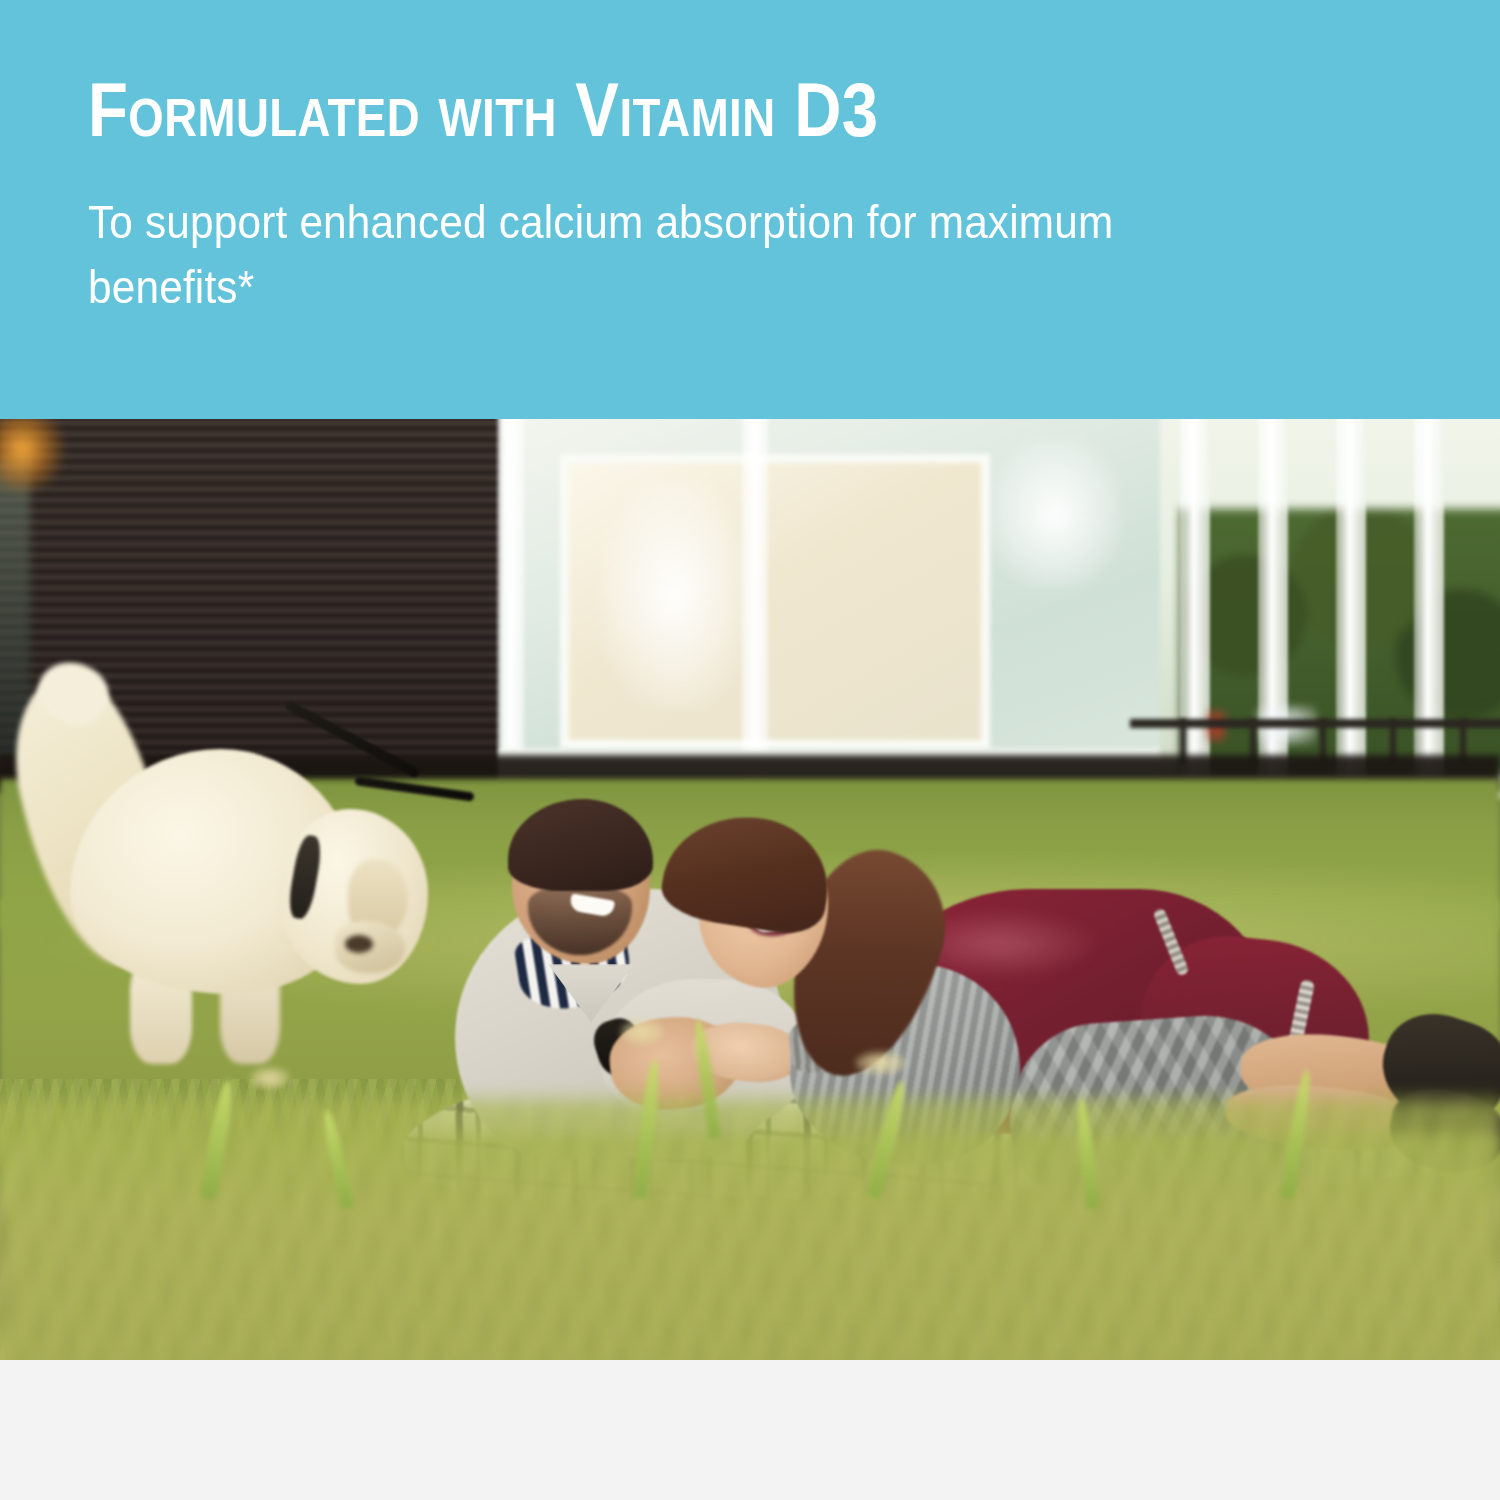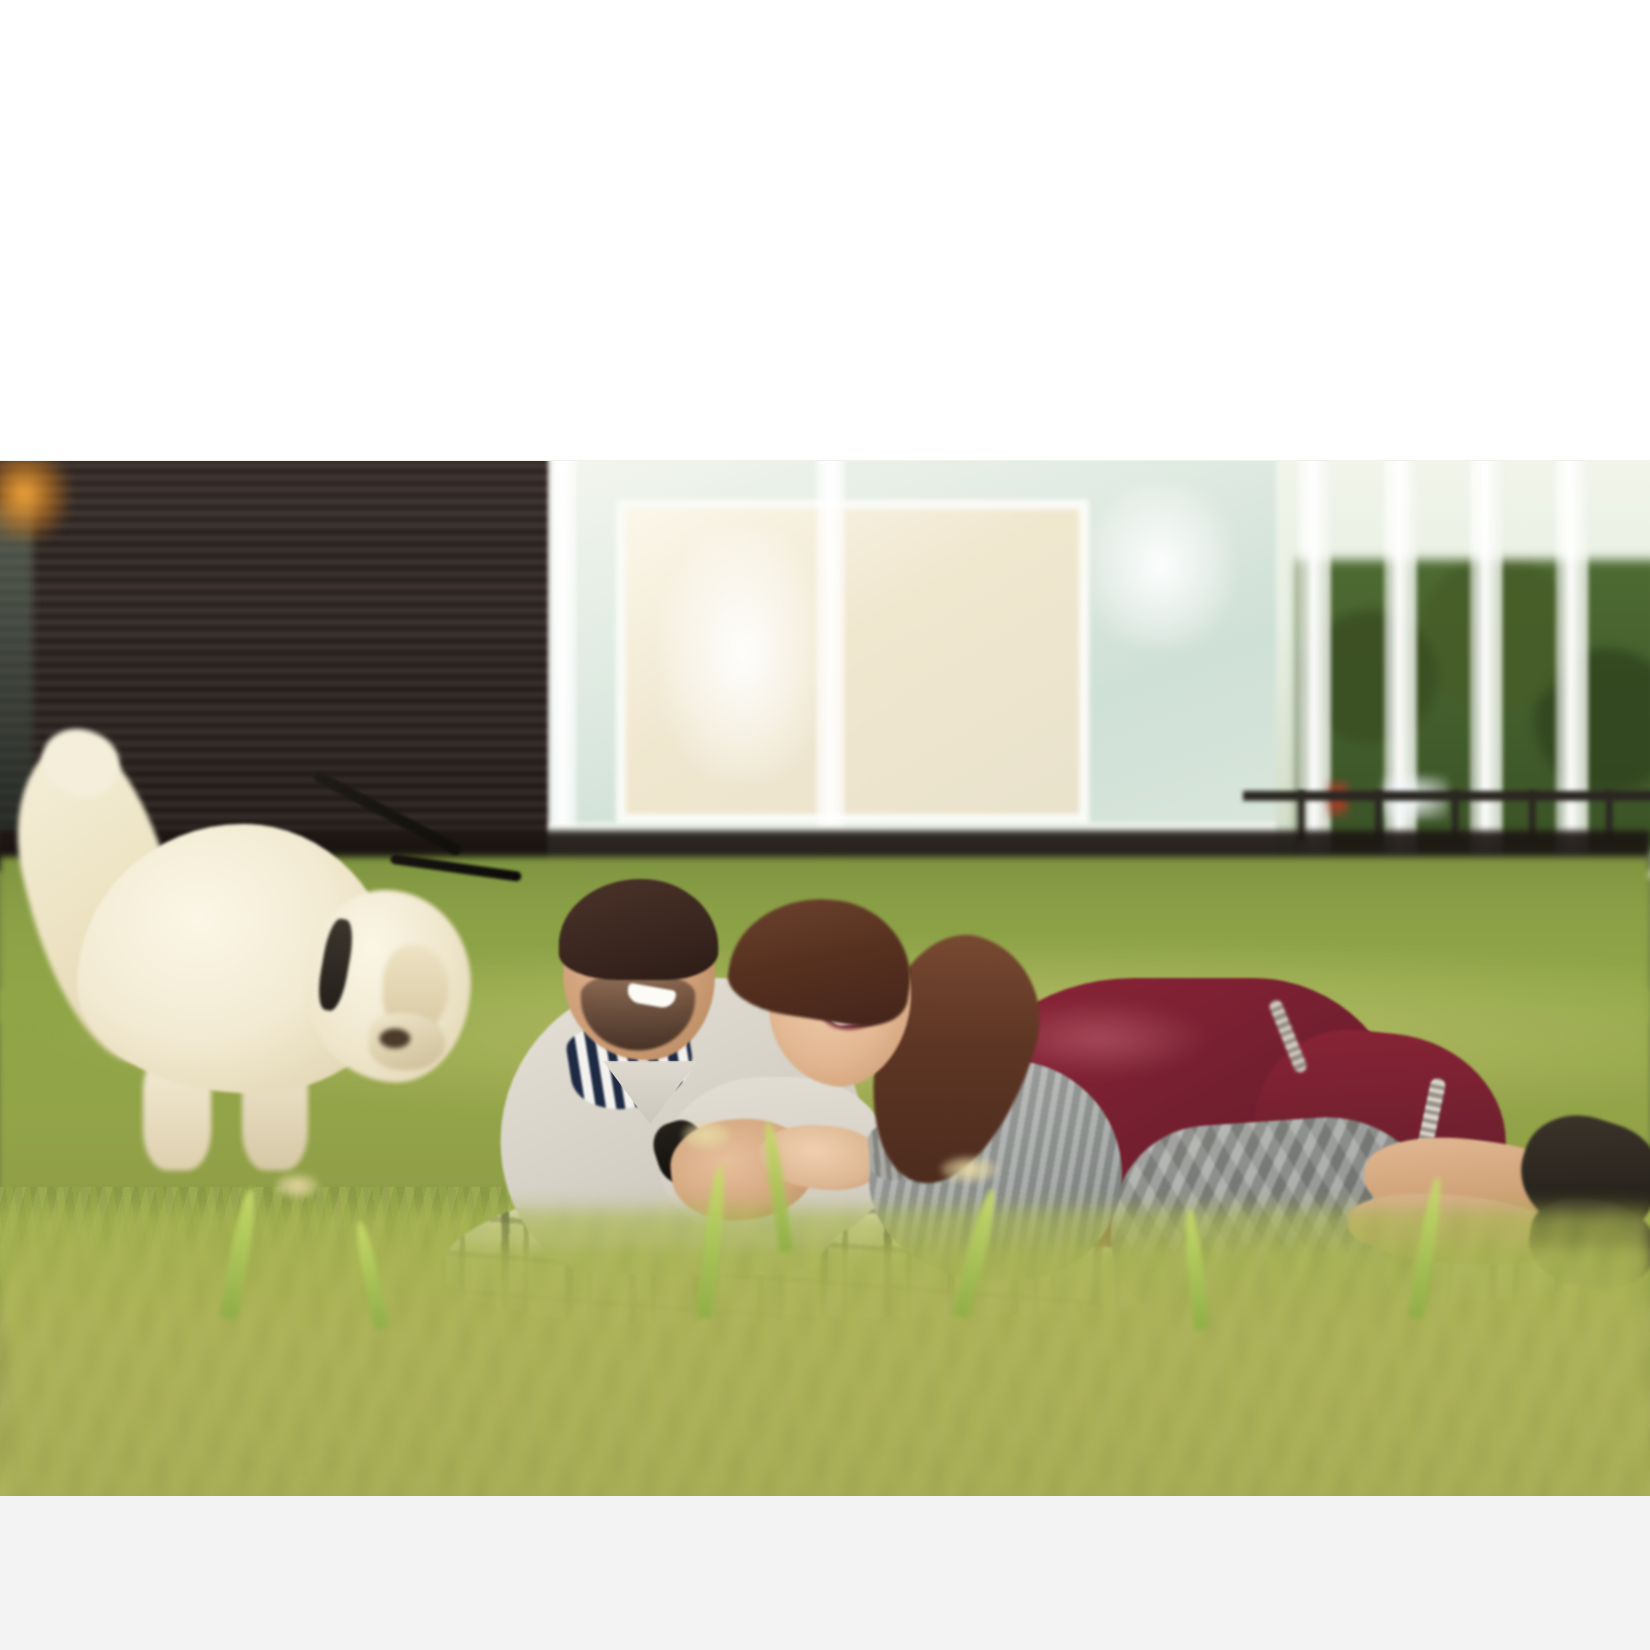--- a/index.html
+++ b/index.html
@@ -529,20 +529,24 @@
     position:absolute; left:0; top:1360px;
     width:1500px; height:140px;
     background:#f3f3f3;
   }
 </style>
 </head>
 <body>
 
 <div class="page">
 
+  <div class="header-band">
+    <div class="headline">Formulated with Vitamin D3</div>
+    <div class="subtitle">To support enhanced calcium absorption for maximum benefits*</div>
+  </div>
 
   <div class="photo">
 
     <div class="sky"></div>
 
     <div class="bldg-dark"></div>
     <div class="dark-win"></div>
     <div class="warm-lamp"></div>
     <div class="bldg-dark-edge"></div>
 

